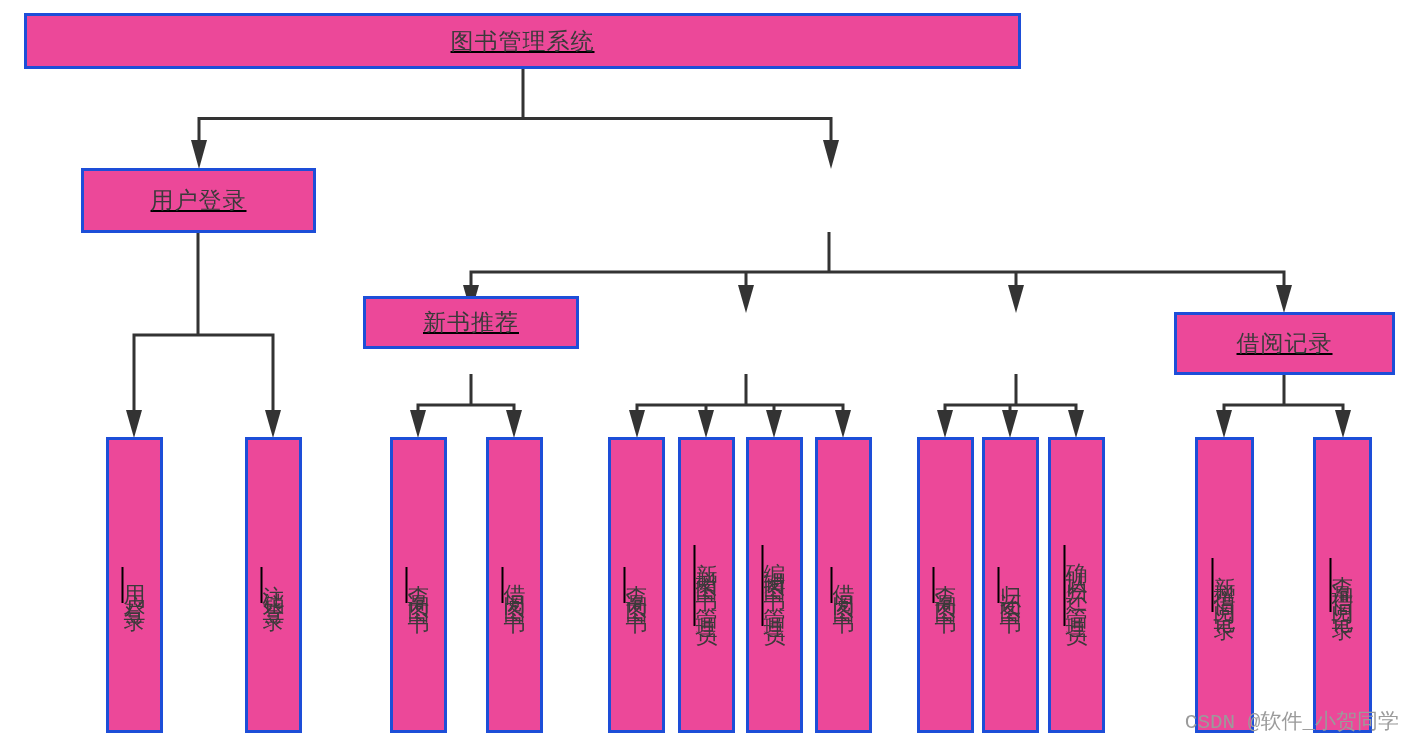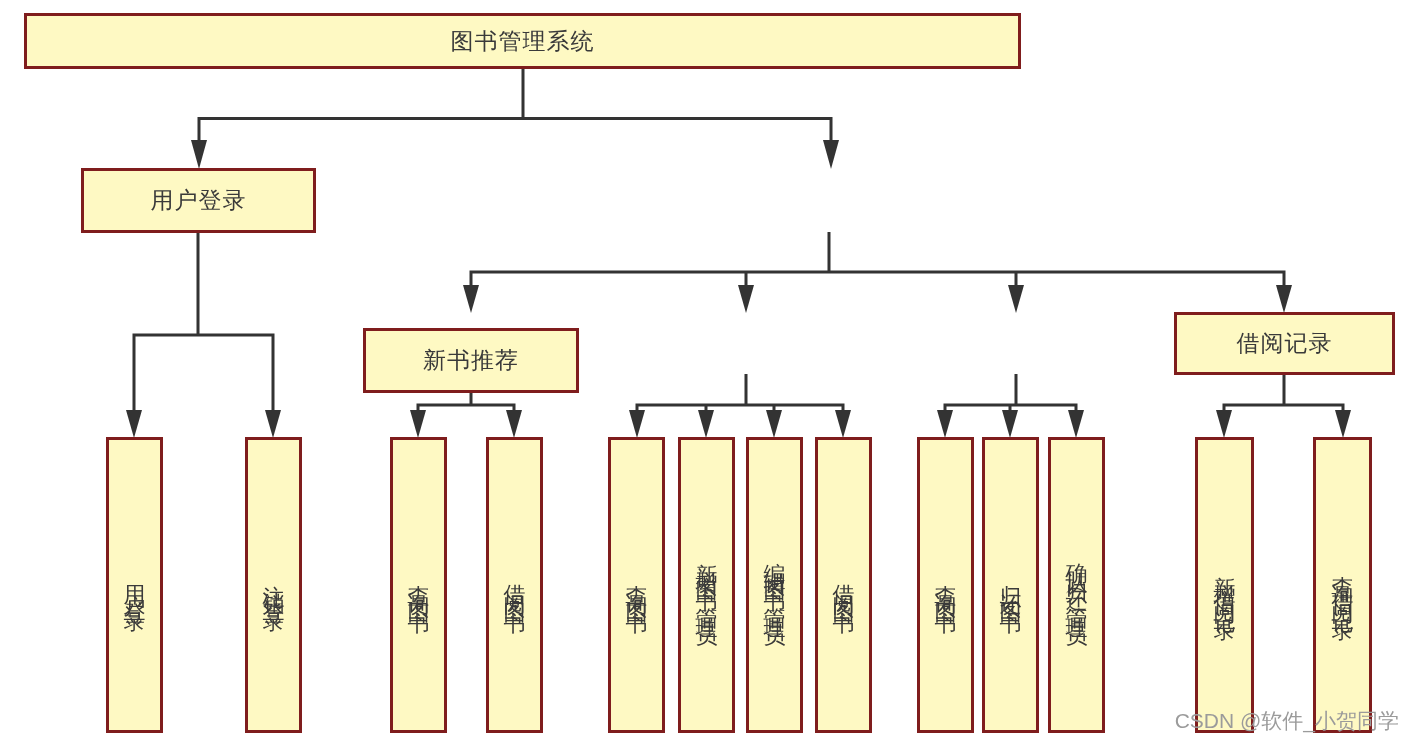--- a/index.html
+++ b/index.html
@@ -12,25 +12,26 @@
     font-family: "Liberation Sans", sans-serif;
   }
   .connectors {
     position: absolute;
     left: 0; top: 0;
     width: 1405px; height: 747px;
   }
   .box {
     position: absolute;
     box-sizing: border-box;
-    border: 3px solid #7f1d1d;
-    background: #fef9c3;
+    border: 3px solid #1d4ed8;
+    background: #ec4899;
     display: flex;
     align-items: center;
     justify-content: center;
+    text-decoration: underline;
   }
   .h-label {
     font-size: 23px;
     letter-spacing: 1px;
     color: #3a3a3a;
     white-space: nowrap;
   }
   .v-label {
     writing-mode: vertical-rl;
     text-orientation: mixed;
@@ -40,20 +41,21 @@
     color: #3a3a3a;
   }
   .watermark {
     position: absolute;
     right: 6px;
     bottom: 12px;
     font-size: 21px;
     color: #9b9b9b;
     white-space: nowrap;
     z-index: 5;
+    font-family: Liberation Mono, monospace;
   }
 </style>
 </head>
 <body>
 
 <div class="stage">
 
   <svg class="connectors" viewBox="0 0 1405 747" xmlns="http://www.w3.org/2000/svg">
     <g stroke="#333333" stroke-width="3" fill="none">
 
@@ -98,21 +100,21 @@
   </svg>
 
   <div class="box" style="left:24px; top:13px; width:997px; height:56px">
     <span class="h-label">图书管理系统</span>
   </div>
 
   <div class="box" style="left:81px; top:168px; width:235px; height:65px">
     <span class="h-label">用户登录</span>
   </div>
 
-  <div class="box" style="left:363px; top:328px; width:216px; height:65px">
+  <div class="box" style="left:363px; top:296px; width:216px; height:53px">
     <span class="h-label">新书推荐</span>
   </div>
   <div class="box" style="left:1174px; top:312px; width:221px; height:63px">
     <span class="h-label">借阅记录</span>
   </div>
 
   <div class="box" style="left:106px; top:437px; width:57px; height:296px">
     <span class="v-label">用户登录</span>
   </div>
   <div class="box" style="left:245px; top:437px; width:57px; height:296px">

